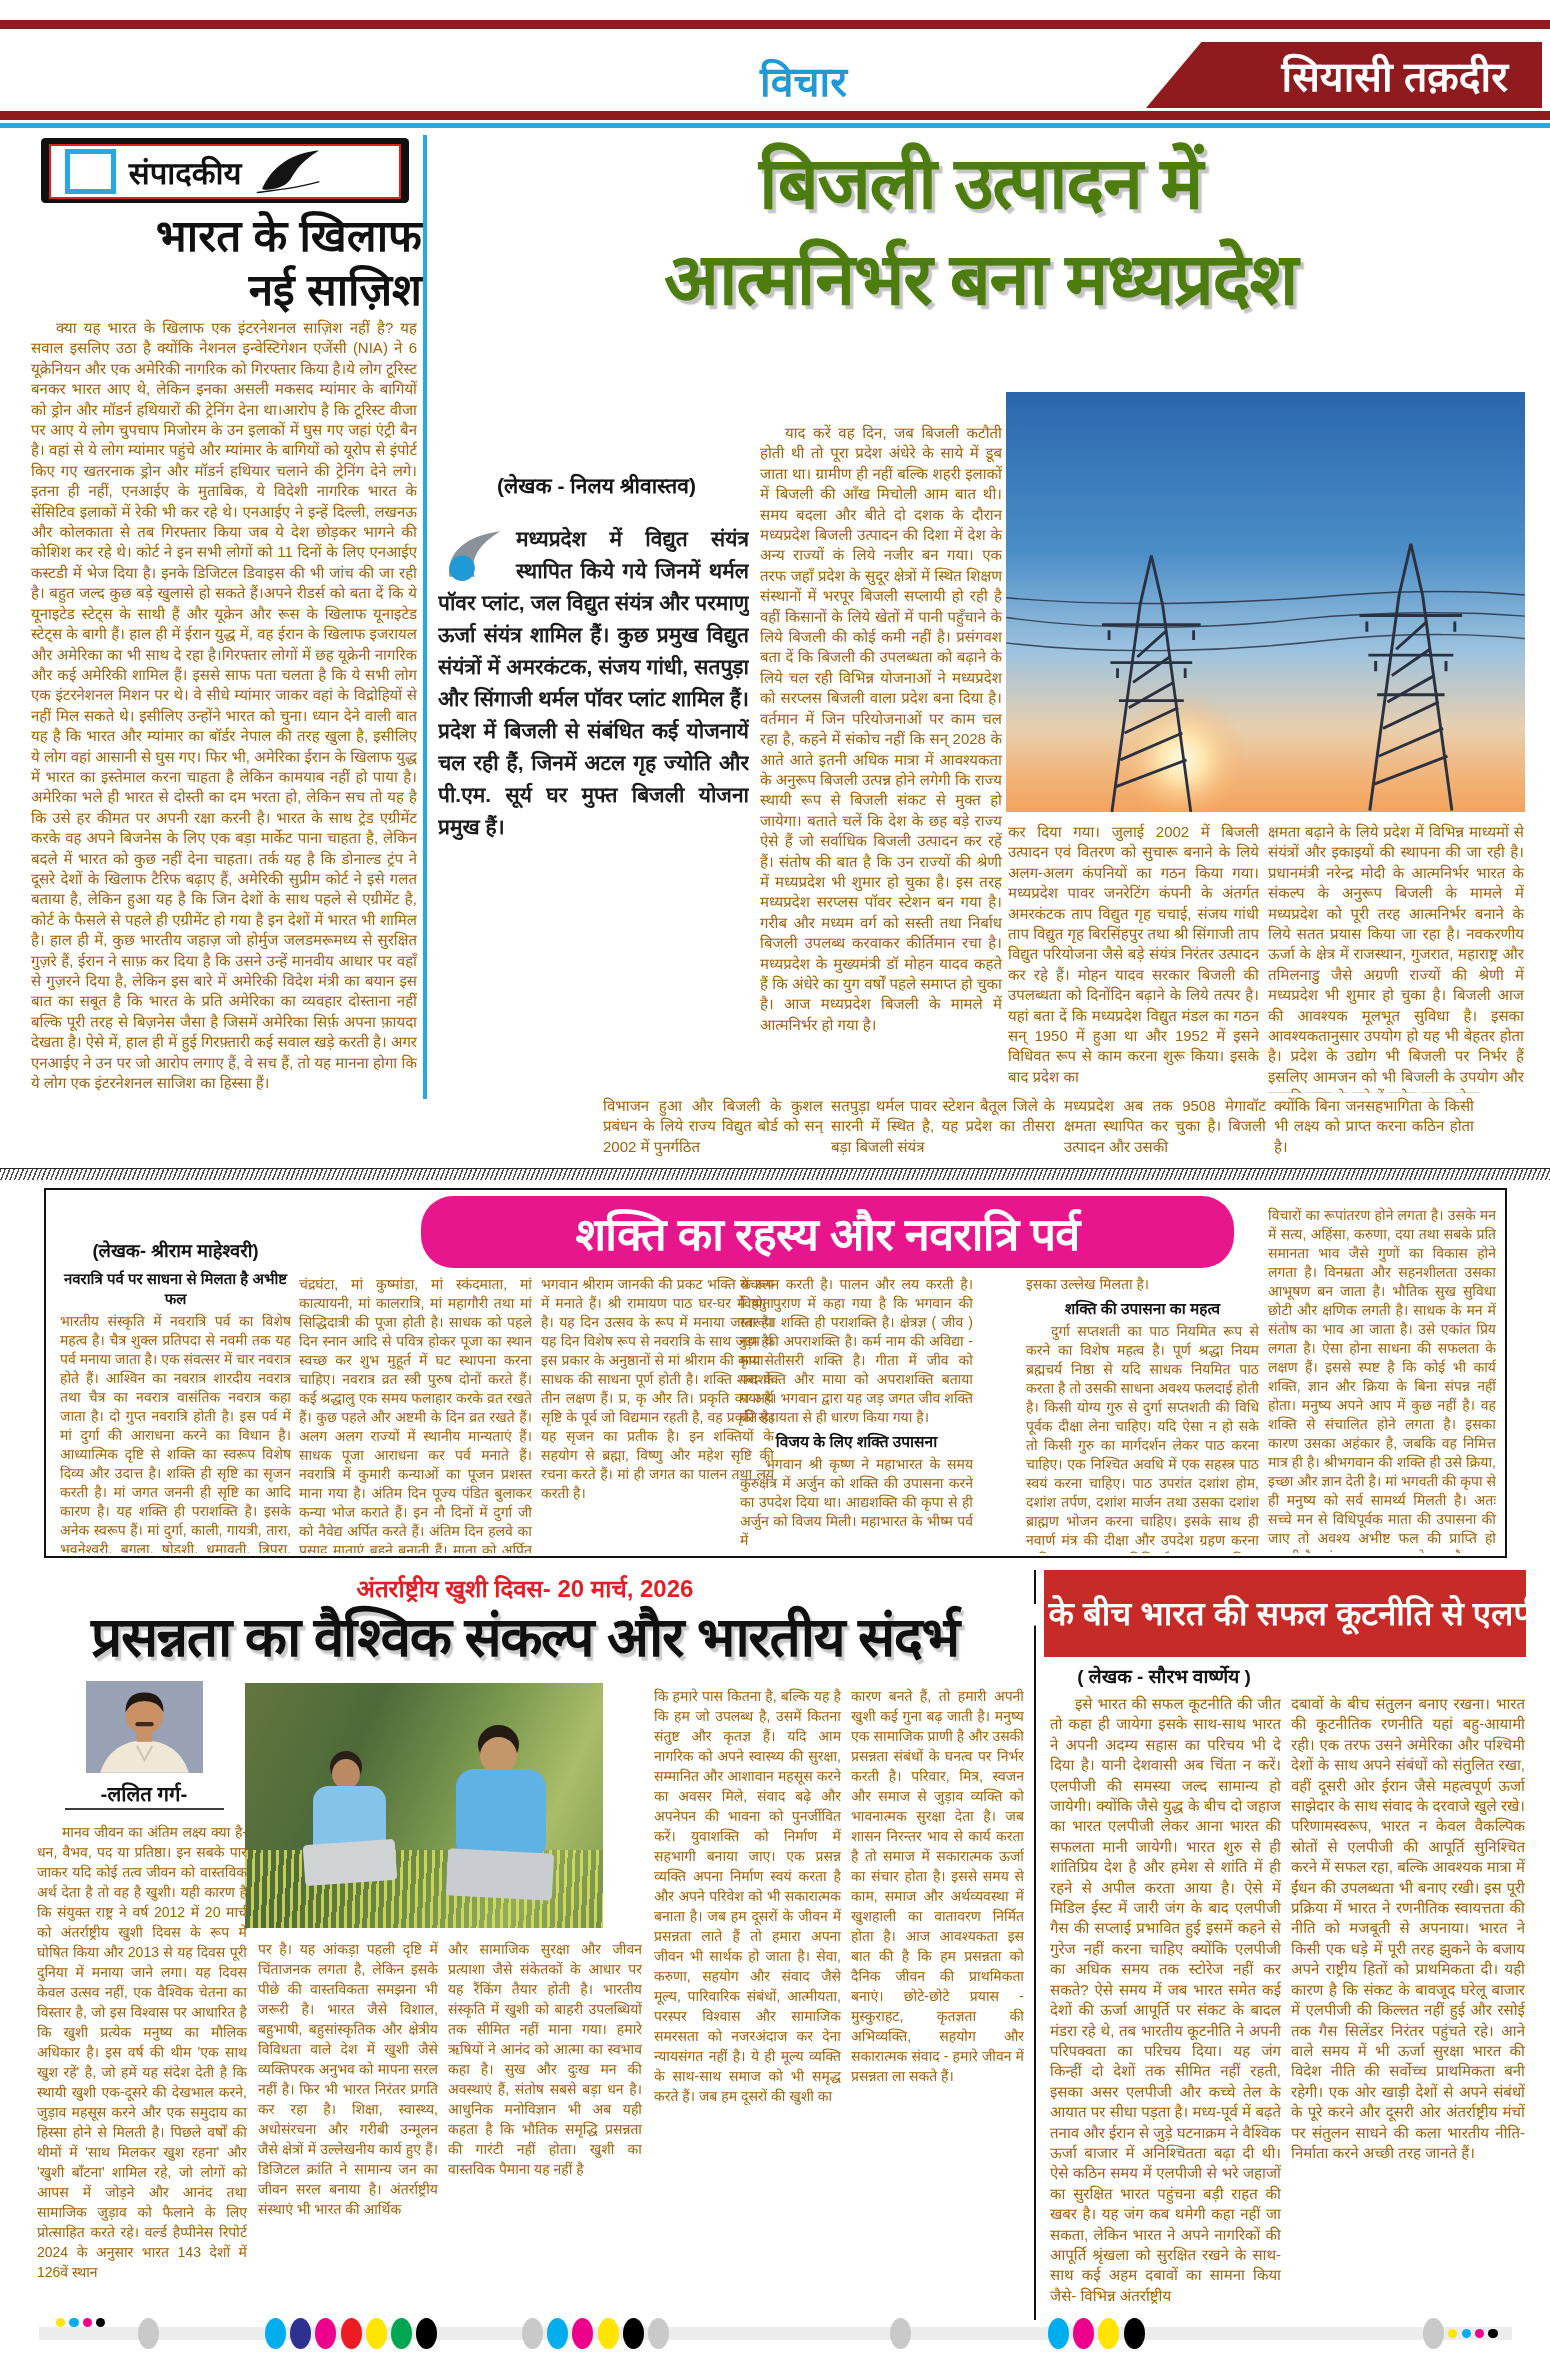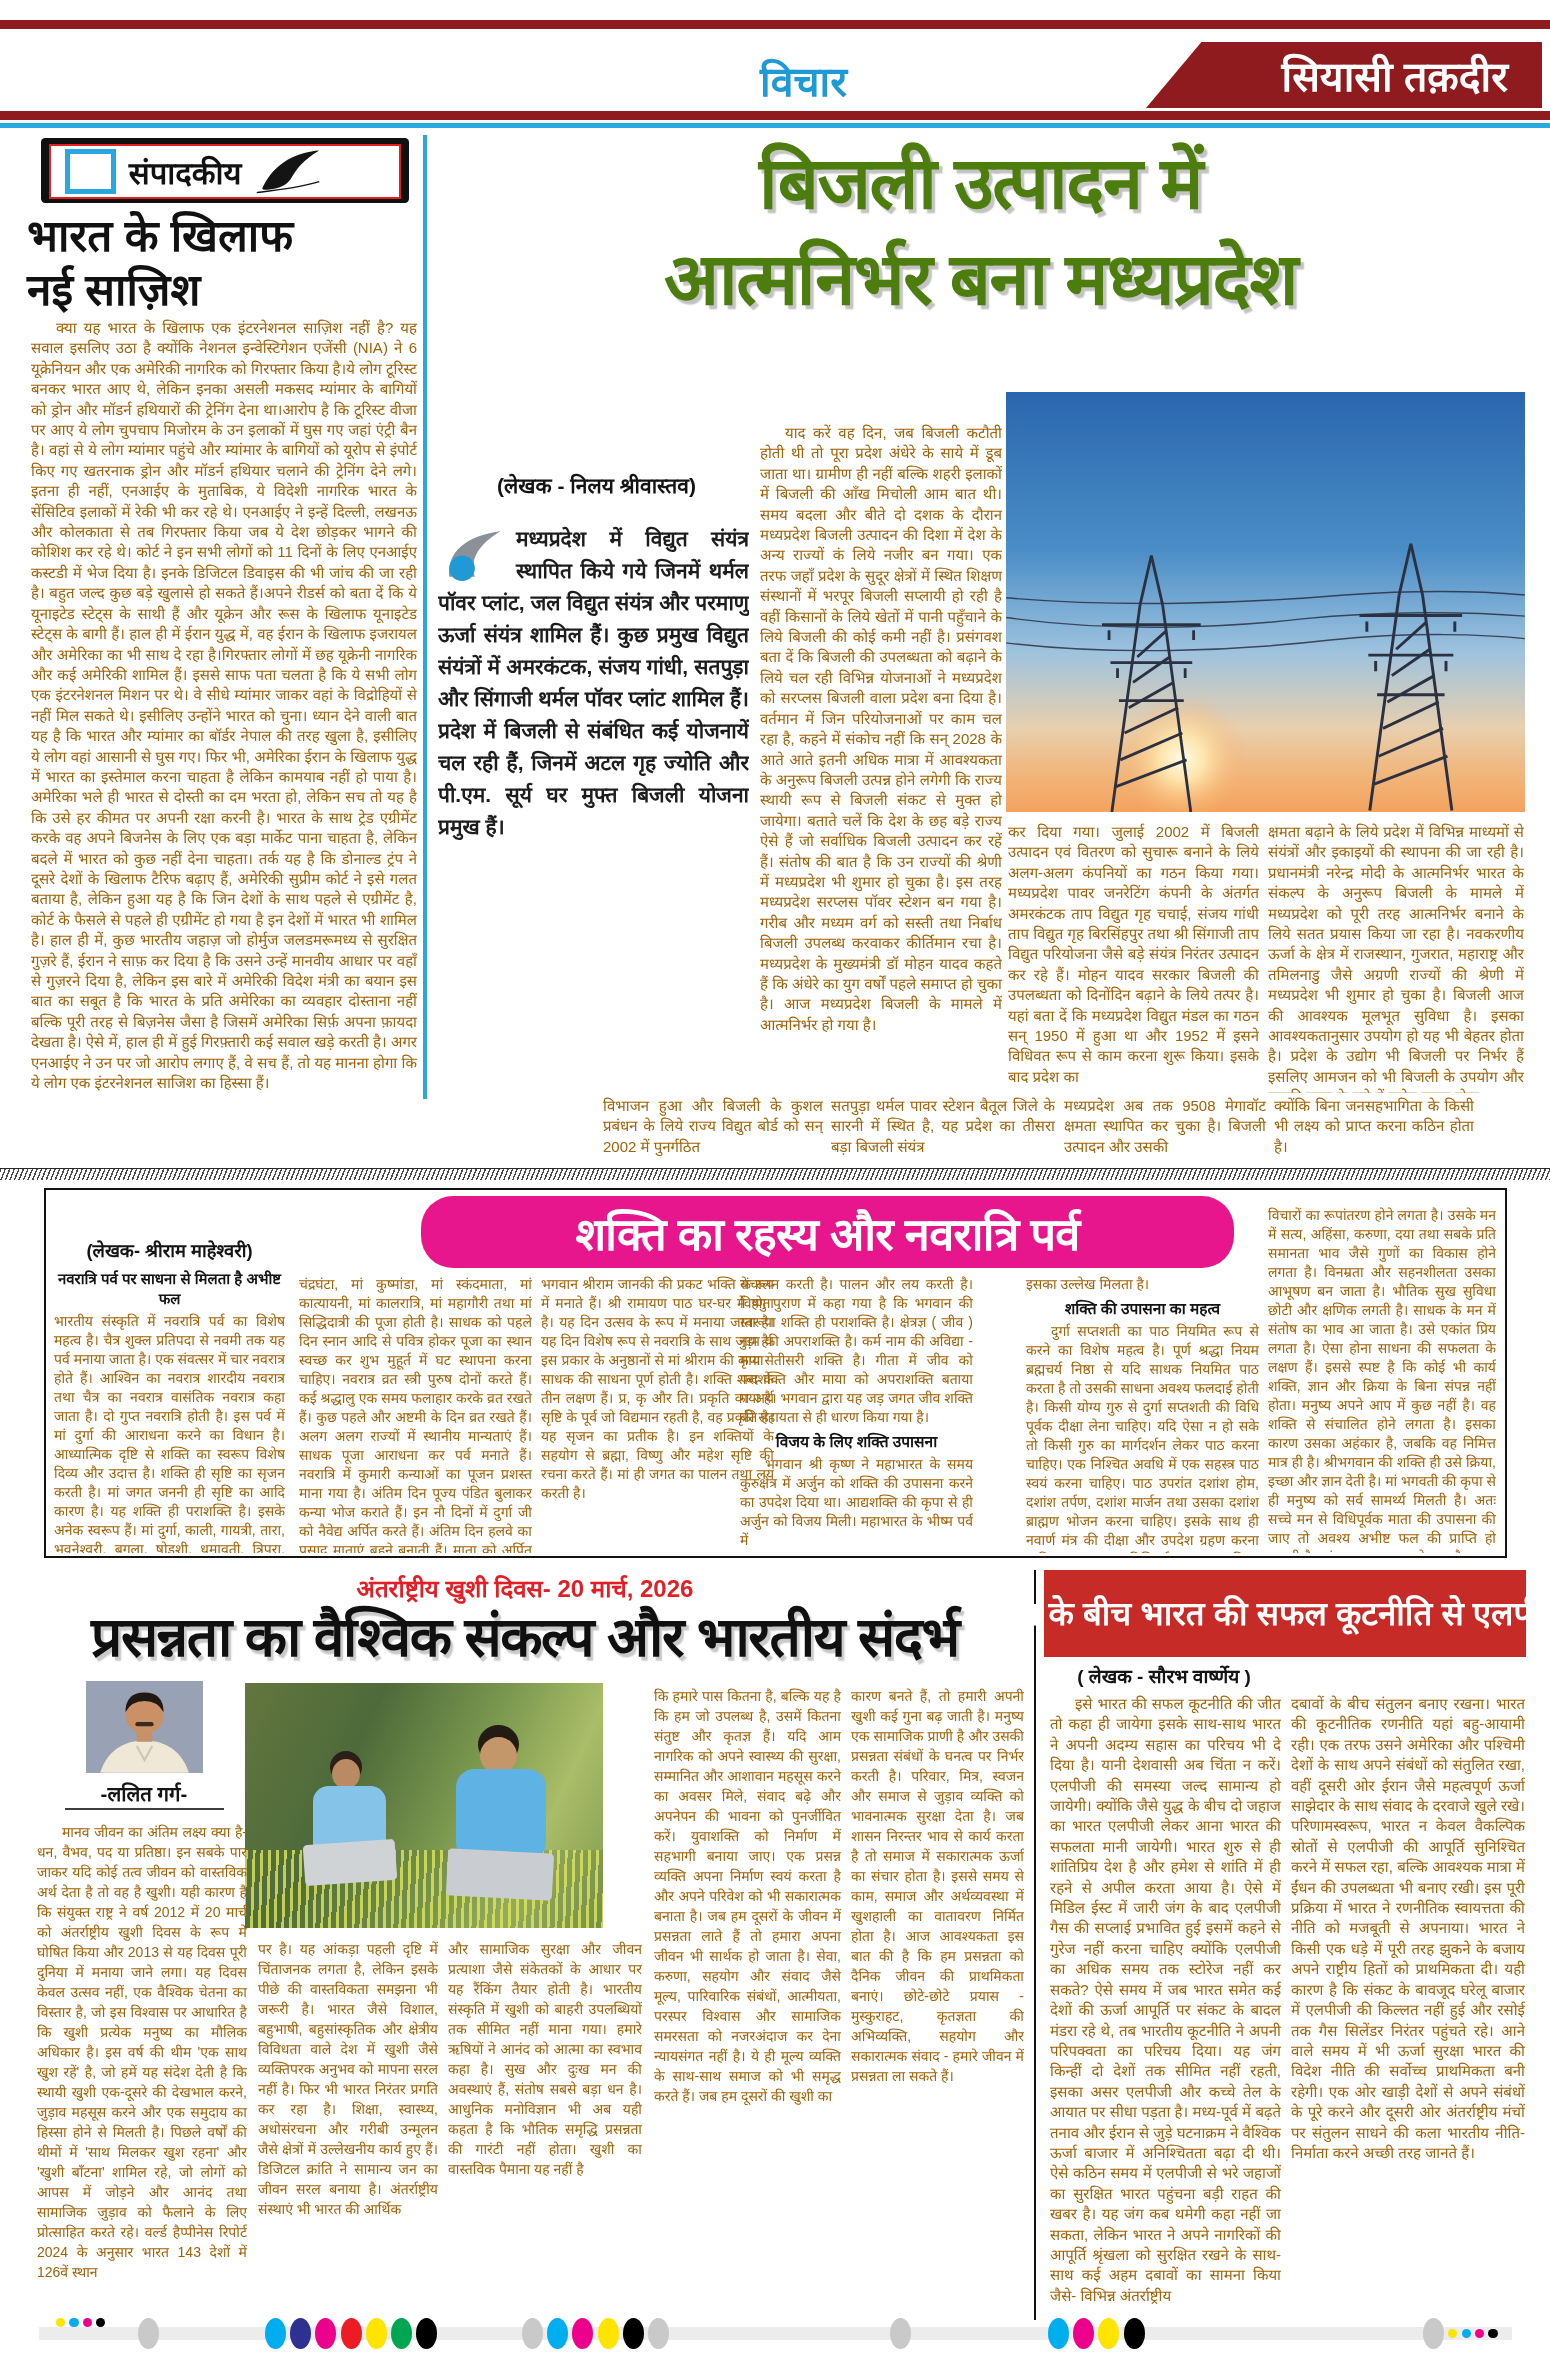--- a/index.html
+++ b/index.html
@@ -19,21 +19,21 @@
               clip-path:polygon(14% 0,100% 0,100% 100%,0 100%);display:flex;align-items:center;justify-content:flex-end;}
   .mast-title{font-size:41px;font-weight:800;margin-right:34px;}
   .bar-maroon{left:0;top:111px;width:1550px;height:9.2px;background:#8f1b1f;}
   .bar-cyan{left:0;top:123px;width:1550px;height:5px;background:#29a8e0;}
   
   .edbox-black{left:41px;top:138px;width:368px;height:65px;background:#101010;border-radius:4.2px;}
   .edbox-white{left:49px;top:144px;width:348px;height:51px;background:#fff;border:2.8px solid #e1201f;
                display:flex;align-items:center;gap:12.7px;}
   .blue-square{width:41px;height:35px;border:5px solid #29a8e0;margin-left:14px;}
   .ed-label{font-size:31px;font-weight:800;color:#111;}
-  .ed-headline{left:27px;top:209px;width:395px;text-align:left;font-size:44px;line-height:54px;font-weight:800;color:#111;}
+  .ed-headline{left:27px;top:209px;width:395px;text-align:right;font-size:44px;line-height:54px;font-weight:800;color:#111;}
   .ed-body{left:31px;top:318px;width:386px;height:775px;}
   .cyan-vrule{left:423px;top:135px;width:4.2px;height:964px;background:#29a8e0;}
   
   .power-head{left:435px;width:1091px;text-align:center;font-size:72px;font-weight:800;color:#4d7c0f;
               letter-spacing:-1.4px;text-shadow:3.5px 4.2px 1.4px #c3c3c3;white-space:nowrap;}
   .power-byline{left:443px;top:471px;width:307px;text-align:center;font-size:21px;font-weight:800;}
   .pull-quote{left:438px;top:523px;width:311px;height:572px;font-size:21px;line-height:32px;font-weight:700;color:#1d1d1d;text-align:justify;overflow:hidden;}
   .quote-icon{float:left;width:68px;height:54px;margin:4.2px 10px 0 0;}
   .photo-power{left:1006px;top:392px;width:519px;height:420px;overflow:hidden;
      background:linear-gradient(180deg,#2a66ad 0%,#4b8ec7 38%,#9ec3de 62%,#e8cfae 80%,#f2b377 92%,#f4a35f 100%);}
@@ -44,21 +44,21 @@
   .strip1{left:603px;width:220px;} .strip2{left:831px;width:224px;}
   .strip3{left:1064px;width:202px;} .strip4{left:1274px;width:200px;}
   
   .hatch{left:0;top:1168px;width:1550px;height:11.3px;
          background:repeating-linear-gradient(112deg,#4b4b4b 0 1.4px,#ffffff 1.4px 4.2px);border-top:1.4px solid #2a2a2a;}
   
   .shakti-box{left:44px;top:1188px;width:1459px;height:366px;border:2.1px solid #121212;background:#fff;}
   .pink-banner{left:421px;top:1196px;width:813px;height:72px;background:#e8168c;color:#fff;
                display:flex;align-items:center;justify-content:center;font-size:45px;font-weight:800;letter-spacing:-0.7px;border-radius:32px;}
   .sh{font-size:14px;line-height:19px;}
-  .sh-c1{left:54px;top:1237px;width:231px;height:316px;overflow:hidden;}
+  .sh-c1{left:60px;top:1237px;width:231px;height:316px;overflow:hidden;}
   .sh-byline{text-align:center;font-weight:800;font-size:18.3px;margin-bottom:5.6px;}
   .sh-lead{text-align:center;font-weight:800;font-size:15px;margin-bottom:4.2px;}
   .sh-c2{left:299px;top:1275px;width:233px;height:278px;}
   .sh-c3{left:541px;top:1275px;width:233px;height:278px;}
   .sh-c4{left:740px;top:1275px;width:233px;height:278px;overflow:hidden;}
   .sh-c5{left:1026px;top:1275px;width:233px;height:278px;overflow:hidden;}
   .sh-c6{left:1268px;top:1206px;width:228px;height:347px;}
   .subhead{text-align:center;font-weight:800;font-size:15.5px;margin:2.8px 0;}
   
   .kicker{left:21px;top:1571px;width:1008px;text-align:center;font-size:24px;font-weight:800;color:#e31e25;}

